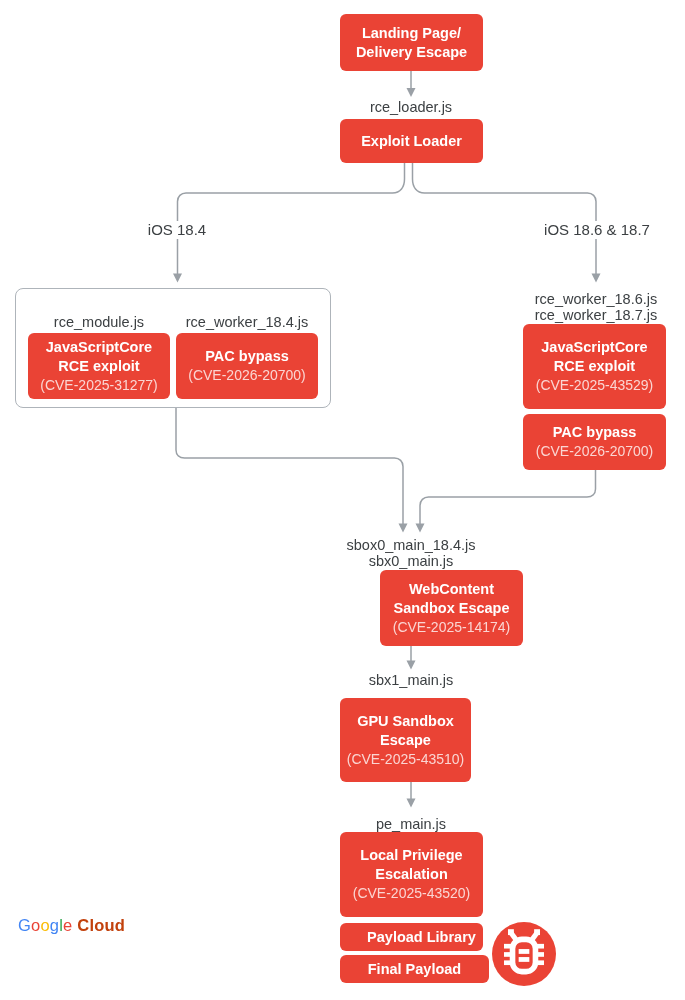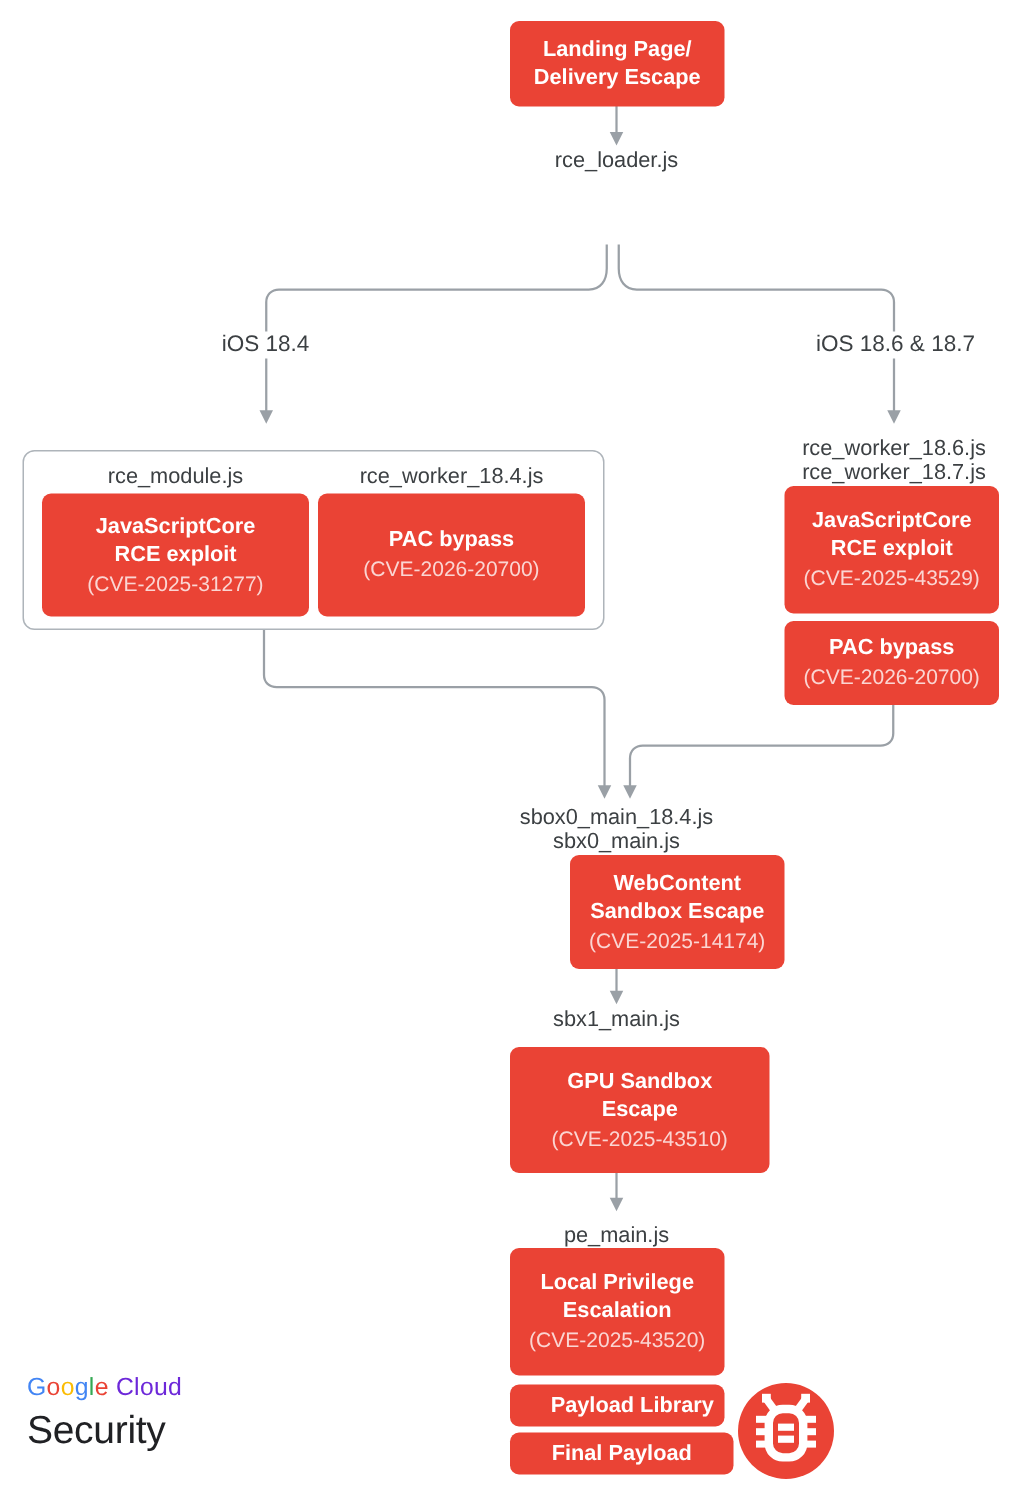--- a/index.html
+++ b/index.html
@@ -61,29 +61,29 @@
     line-height: 18px;
     white-space: nowrap;
     background: #ffffff;
     padding: 0 7px;
     z-index: 3;
     transform: translateX(-50%);
   }
 
   .group-container {
     position: absolute;
-    left: 15px; top: 300px;
-    width: 388px; height: 120px;
+    left: 15px; top: 288px;
+    width: 316px; height: 120px;
     background: #ffffff;
     border: 1.5px solid #AEB4BA;
     border-radius: 8px;
     z-index: 2;
     display: flex;
     gap: 6px;
-    padding: 10px 12px 8px 12px;
+    padding: 26px 12px 8px 12px;
   }
   .group-col { display: flex; flex-direction: column; flex: 1; }
   .group-col .col-label {
     color: #3C4043;
     font-size: 14.5px;
     line-height: 15px;
     text-align: center;
     white-space: nowrap;
     margin-bottom: 3px;
   }
@@ -94,21 +94,21 @@
     left: 18px; top: 915px;
     z-index: 2;
   }
   .google-line { font-size: 16.5px; font-weight: 500; letter-spacing: 0.2px; line-height: 20px; }
   .gl-0 { color: #4285F4; }
   .gl-1 { color: #EA4335; }
   .gl-2 { color: #FBBC04; }
   .gl-3 { color: #4285F4; }
   .gl-4 { color: #34A853; }
   .gl-5 { color: #EA4335; }
-  .cloud-word { color: #6d28d9; font-weight: 400; }
+  .cloud-word { color: #c2410c; font-weight: 700; }
   .security-line {
     color: #202124;
     font-size: 26px;
     font-weight: 500;
     letter-spacing: -0.2px;
     margin-top: 3px;
   }
 
   .bug-badge {
     position: absolute;
@@ -150,20 +150,23 @@
     </g>
   </svg>
 
   <div class="red-box" style="left:340px; top:14px; width:143px; height:57px;">
     <span>Landing Page/</span>
     <span>Delivery Escape</span>
   </div>
 
   <div class="file-label" style="left:411px; top:99px;">rce_loader.js</div>
 
+  <div class="red-box" style="left:340px; top:119px; width:143px; height:44px;">
+    <span>Exploit Loader</span>
+  </div>
 
   <div class="branch-label" style="left:177px; top:221px;">iOS 18.4</div>
   <div class="branch-label" style="left:597px; top:221px;">iOS 18.6 &amp; 18.7</div>
 
   <div class="group-container">
     <div class="group-col">
       <div class="col-label">rce_module.js</div>
       <div class="red-box">
         <span>JavaScriptCore</span>
         <span>RCE exploit</span>
@@ -197,21 +200,21 @@
   <div class="file-label" style="left:411px; top:553px;">sbx0_main.js</div>
 
   <div class="red-box" style="left:340px; top:570px; width:143px; height:76px;margin-left:40px;">
     <span>WebContent</span>
     <span>Sandbox Escape</span>
     <span class="cve">(CVE-2025-14174)</span>
   </div>
 
   <div class="file-label" style="left:411px; top:672px;">sbx1_main.js</div>
 
-  <div class="red-box" style="left:340px; top:698px; width:173px; height:84px;">
+  <div class="red-box" style="left:340px; top:698px; width:131px; height:84px;">
     <span>GPU Sandbox</span>
     <span>Escape</span>
     <span class="cve">(CVE-2025-43510)</span>
   </div>
 
   <div class="file-label" style="left:411px; top:816px;">pe_main.js</div>
 
   <div class="red-box" style="left:340px; top:832px; width:143px; height:85px;">
     <span>Local Privilege</span>
     <span>Escalation</span>
@@ -244,16 +247,15 @@
         <path d="M18.2 13.5 L14.2 8"></path>
         <path d="M29.8 13.5 L33.8 8"></path>
       </g>
       <rect x="12" y="5.4" width="4.4" height="4.4" fill="#ffffff"></rect>
       <rect x="31.6" y="5.4" width="4.4" height="4.4" fill="#ffffff"></rect>
     </svg>
   </div>
 
   <div class="footer-logo">
     <div class="google-line"><span class="gl-0">G</span><span class="gl-1">o</span><span class="gl-2">o</span><span class="gl-3">g</span><span class="gl-4">l</span><span class="gl-5">e</span><span class="cloud-word">&nbsp;<span>Cloud</span></span></div>
-    <div class="security-line">Security</div>
   </div>
 
 </div>
 
 </body></html>

